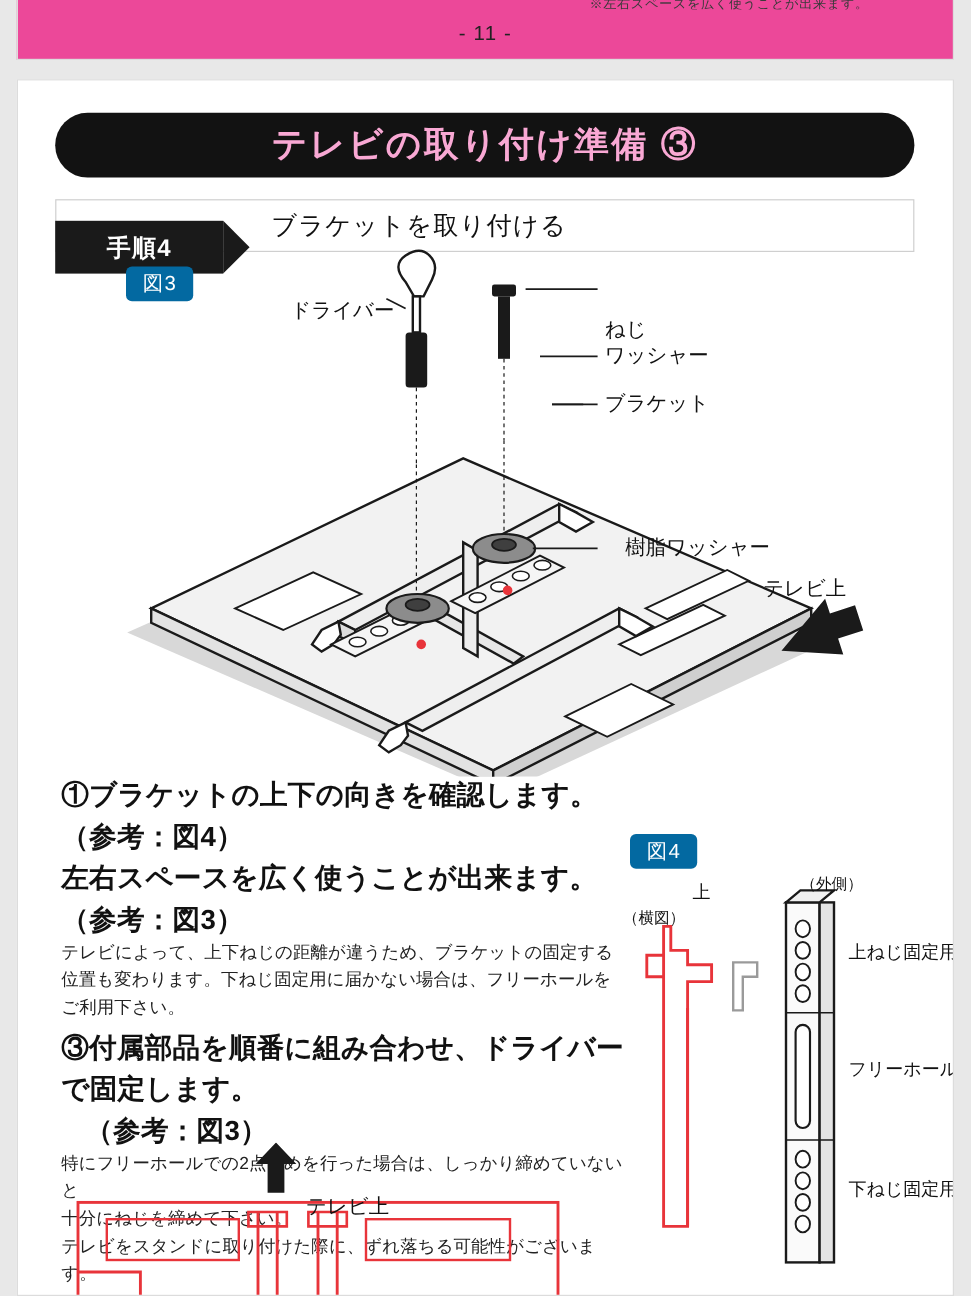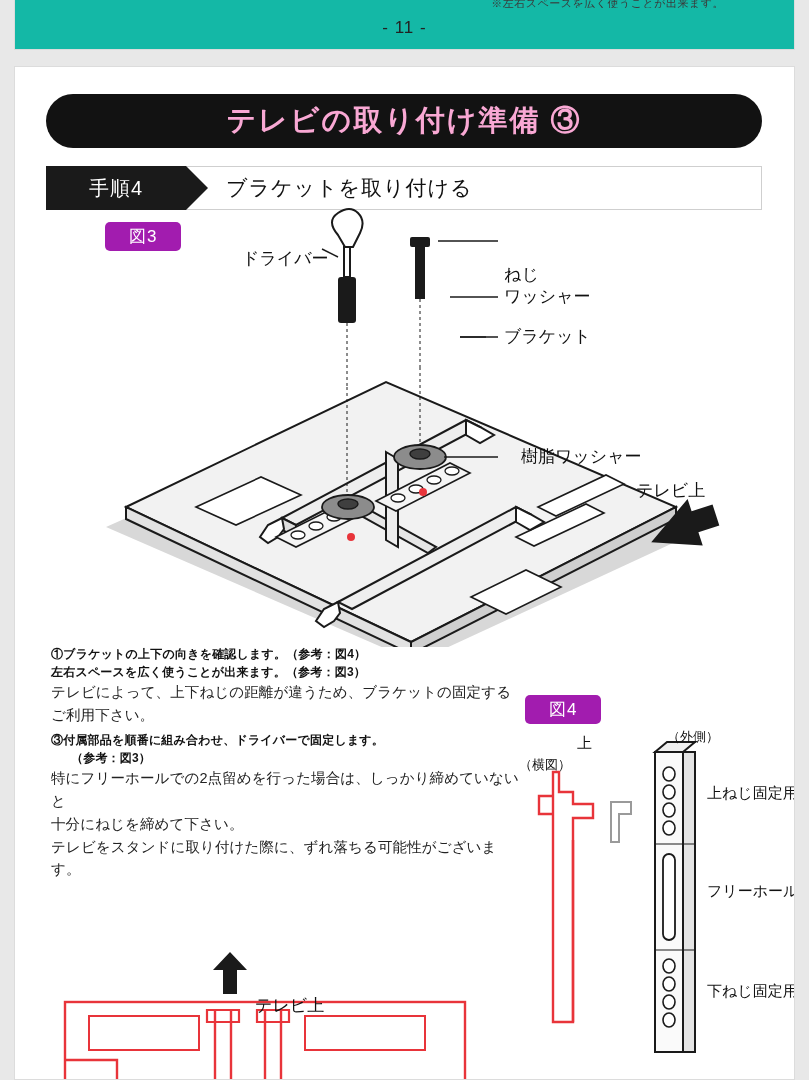--- a/index.html
+++ b/index.html
@@ -16,21 +16,21 @@
     background: #e8e8e8;
   }
 
   
   .sheet-top {
     position: absolute;
     left: 14px;
     top: 0;
     width: 781px;
     height: 50px;
-    background: #14b8a6;
+    background: #ec4899;
     border: 1px solid #dcdcdc;
     border-top: none;
     box-sizing: border-box;
   }
   .top-cut-text {
     position: absolute;
     right: 70px;
     top: -4px;
     font-size: 11px;
     color: #3a3a3a;
@@ -90,26 +90,26 @@
   .step-bar .bg {
     position: absolute;
     left: 0; top: 0;
     width: 716px; height: 44px;
     background: #fff;
     border: 1px solid #cfcfcf;
     box-sizing: border-box;
   }
   .step-bar .tag {
     position: absolute;
-    left: 0; top: 0;
+    left: 0; top: 18px;
     width: 140px; height: 44px;
     background: #1a1a1a;
     color: #fff;
     font-size: 20px;
-    font-weight: normal;
+    font-weight: bold;
     display: flex;
     align-items: center;
     justify-content: center;
     letter-spacing: 1px;
   }
   .step-bar .tag:after {
     content: "";
     position: absolute;
     right: -22px;
     top: 0;
@@ -124,25 +124,25 @@
     height: 44px;
     display: flex;
     align-items: center;
     font-size: 21px;
     color: #111;
     letter-spacing: 1px;
   }
 
   
   .fig-pill {
-    background: #a21caf;
+    background: #0369a1;
     color: #fff;
     font-size: 17px;
     border-radius: 5px;
-    padding: 3px 24px;
+    padding: 3px 14px;
     display: inline-block;
     letter-spacing: 1px;
   }
   #fig3-pill { position: absolute; left: 90px; top: 155px; }
   #fig4-pill { position: absolute; left: 510px; top: 628px; }
 
   
   .illus {
     position: absolute;
     left: 31px;
@@ -160,21 +160,21 @@
 
   
   .body-text {
     position: absolute;
     left: 36px;
     top: 578px;
     width: 470px;
     color: #111;
   }
   .t-big {
-    font-size: 12px;
+    font-size: 23px;
     font-weight: bold;
     line-height: 1.5;
     letter-spacing: .2px;
   }
   .t-small {
     font-size: 14.5px;
     line-height: 1.58;
     letter-spacing: .1px;
     color: #222;
   }
@@ -309,20 +309,21 @@
       <div class="lbl" style="left:458px; top:78px;">ワッシャー</div>
       <div class="lbl" style="left:458px; top:118px;">ブラケット</div>
       <div class="lbl" style="left:458px; top:238px;margin-left:17px;">樹脂ワッシャー</div>
       <div class="lbl" style="left:590px; top:272px;">テレビ上</div>
     </div>
 
     <div class="body-text">
       <div class="t-big">①ブラケットの上下の向きを確認します。（参考：図4）</div>
       <div class="t-big">左右スペースを広く使うことが出来ます。（参考：図3）</div>
       <div class="t-small">テレビによって、上下ねじの距離が違うため、ブラケットの固定する</div>
+      <div class="t-small">位置も変わります。下ねじ固定用に届かない場合は、フリーホールを</div>
       <div class="t-small">ご利用下さい。</div>
       <div class="t-big" style="margin-top:4px;">③付属部品を順番に組み合わせ、ドライバーで固定します。</div>
       <div class="t-big indent">（参考：図3）</div>
       <div class="t-small">特にフリーホールでの2点留めを行った場合は、しっかり締めていないと</div>
       <div class="t-small">十分にねじを締めて下さい。</div>
       <div class="t-small">テレビをスタンドに取り付けた際に、ずれ落ちる可能性がございます。</div>
     </div>
 
     <div class="fig-pill" id="fig4-pill">図4</div>
 

